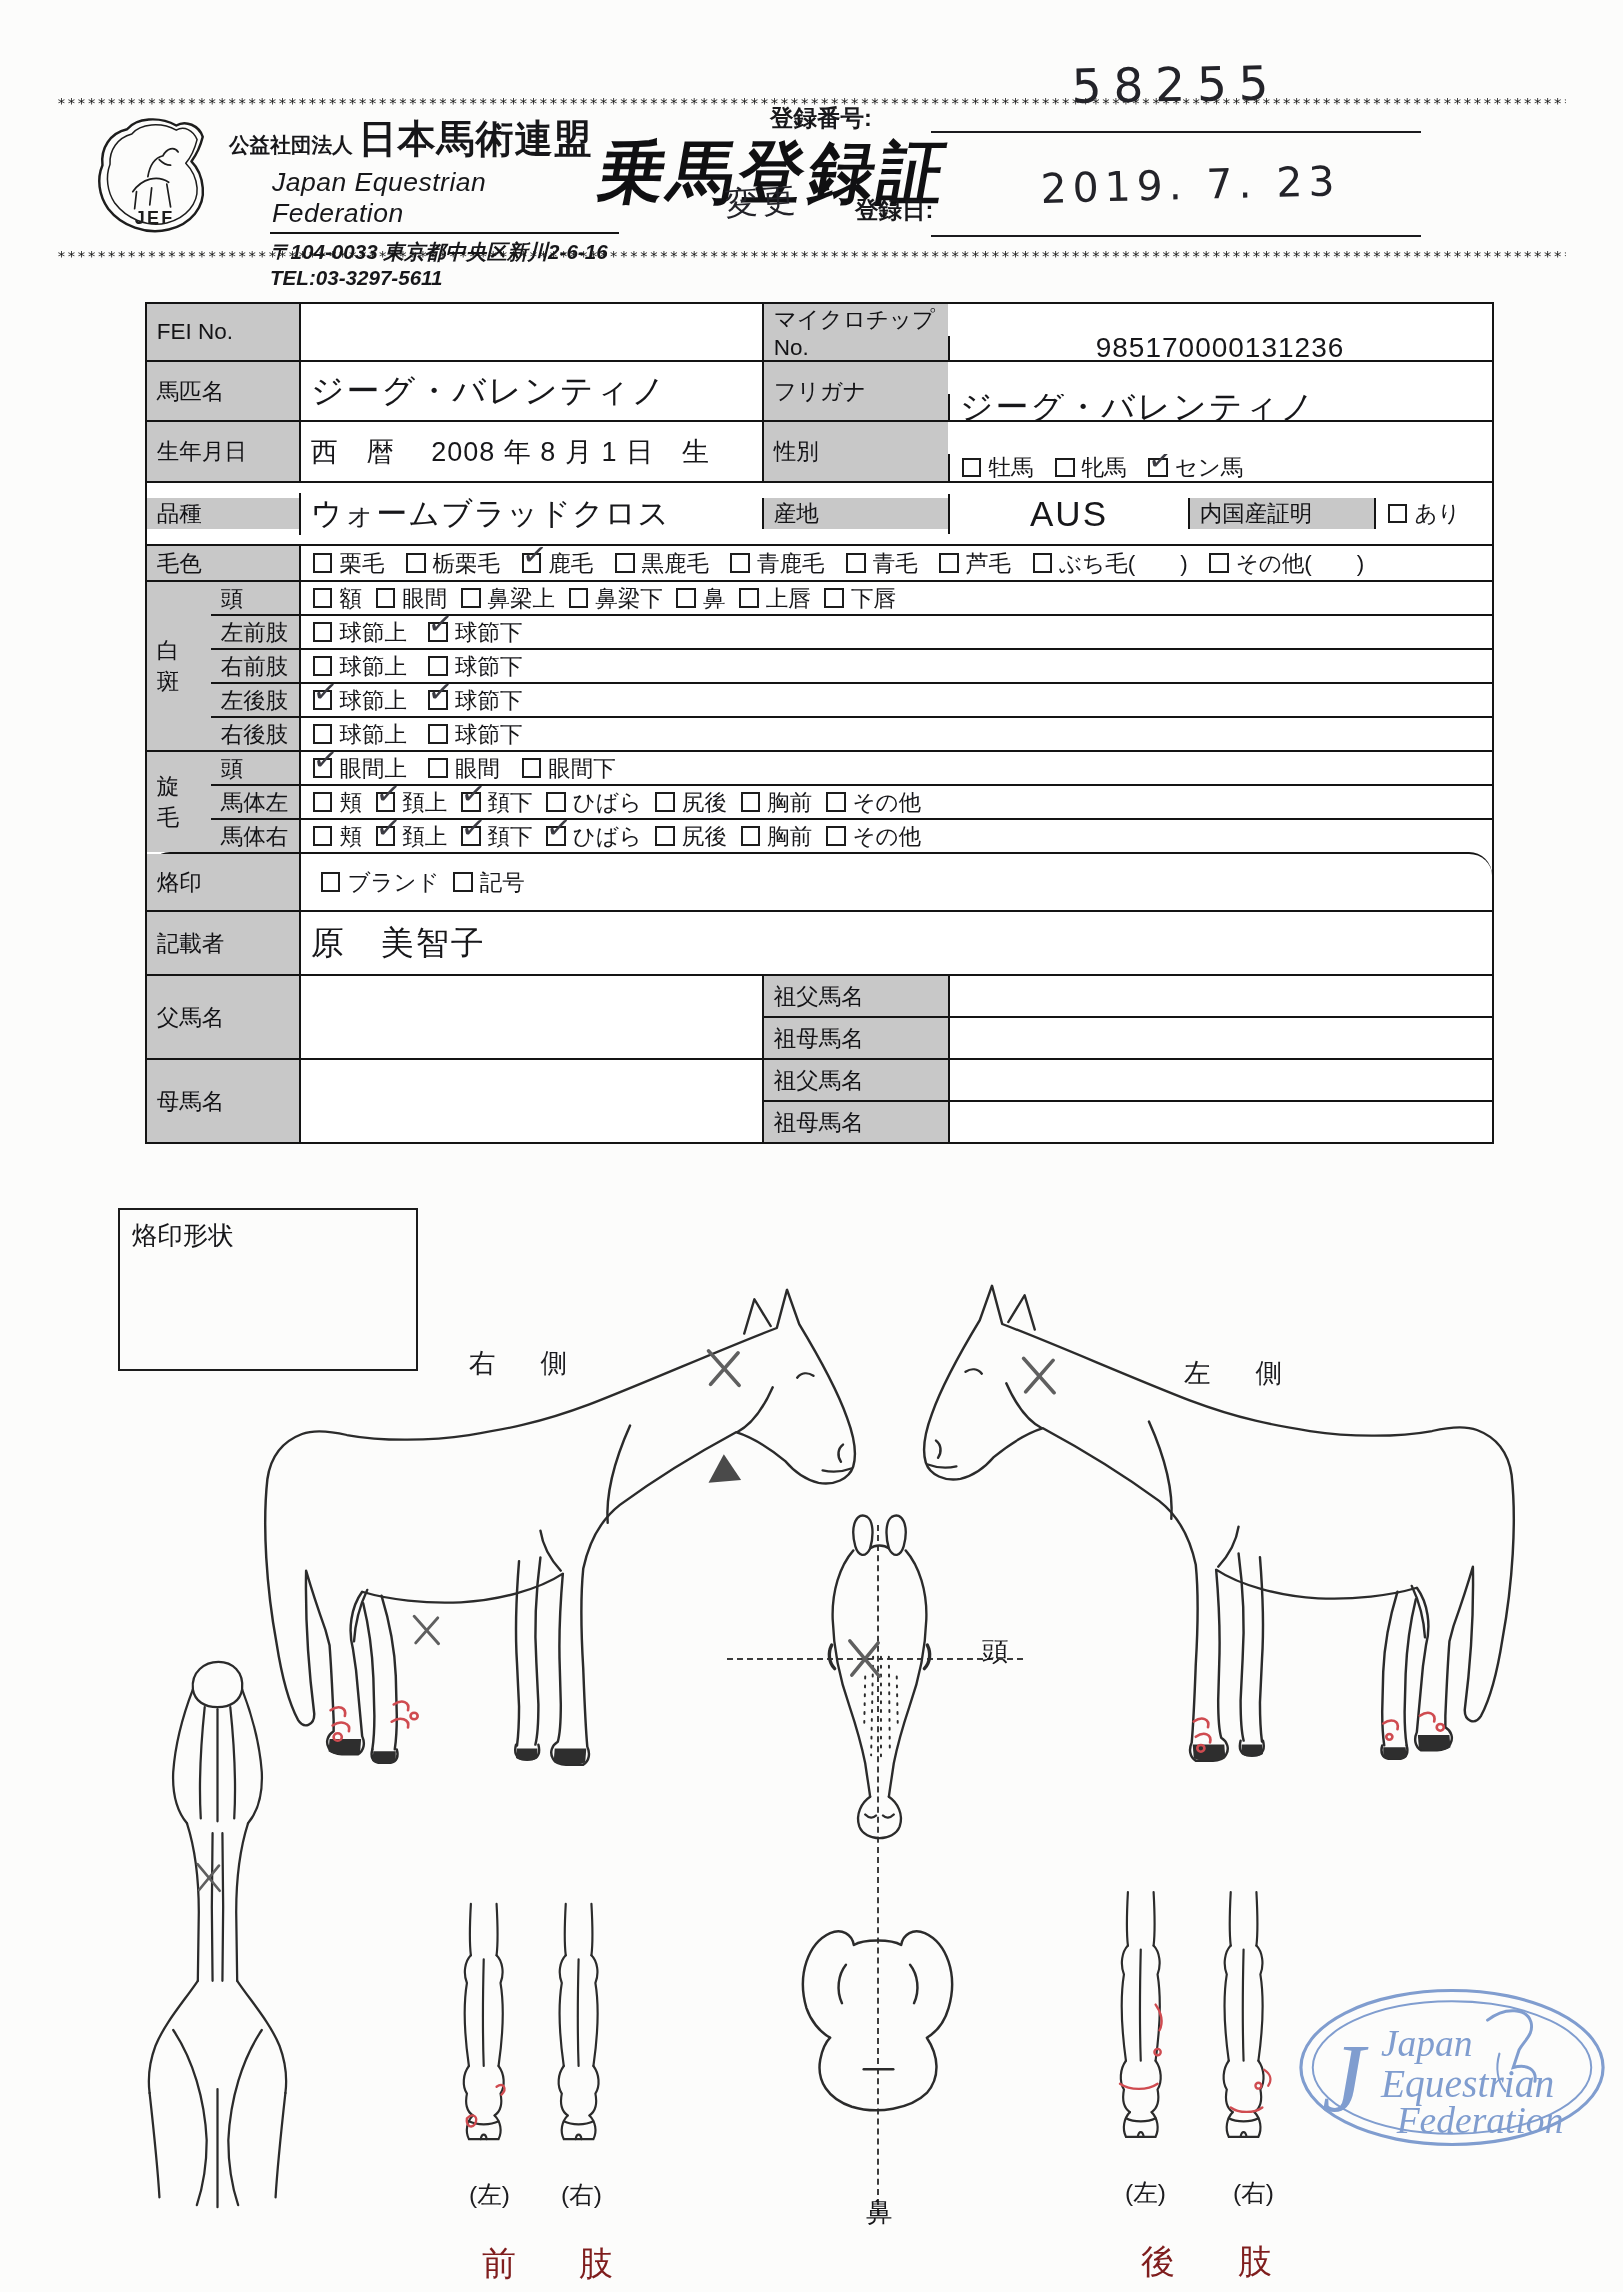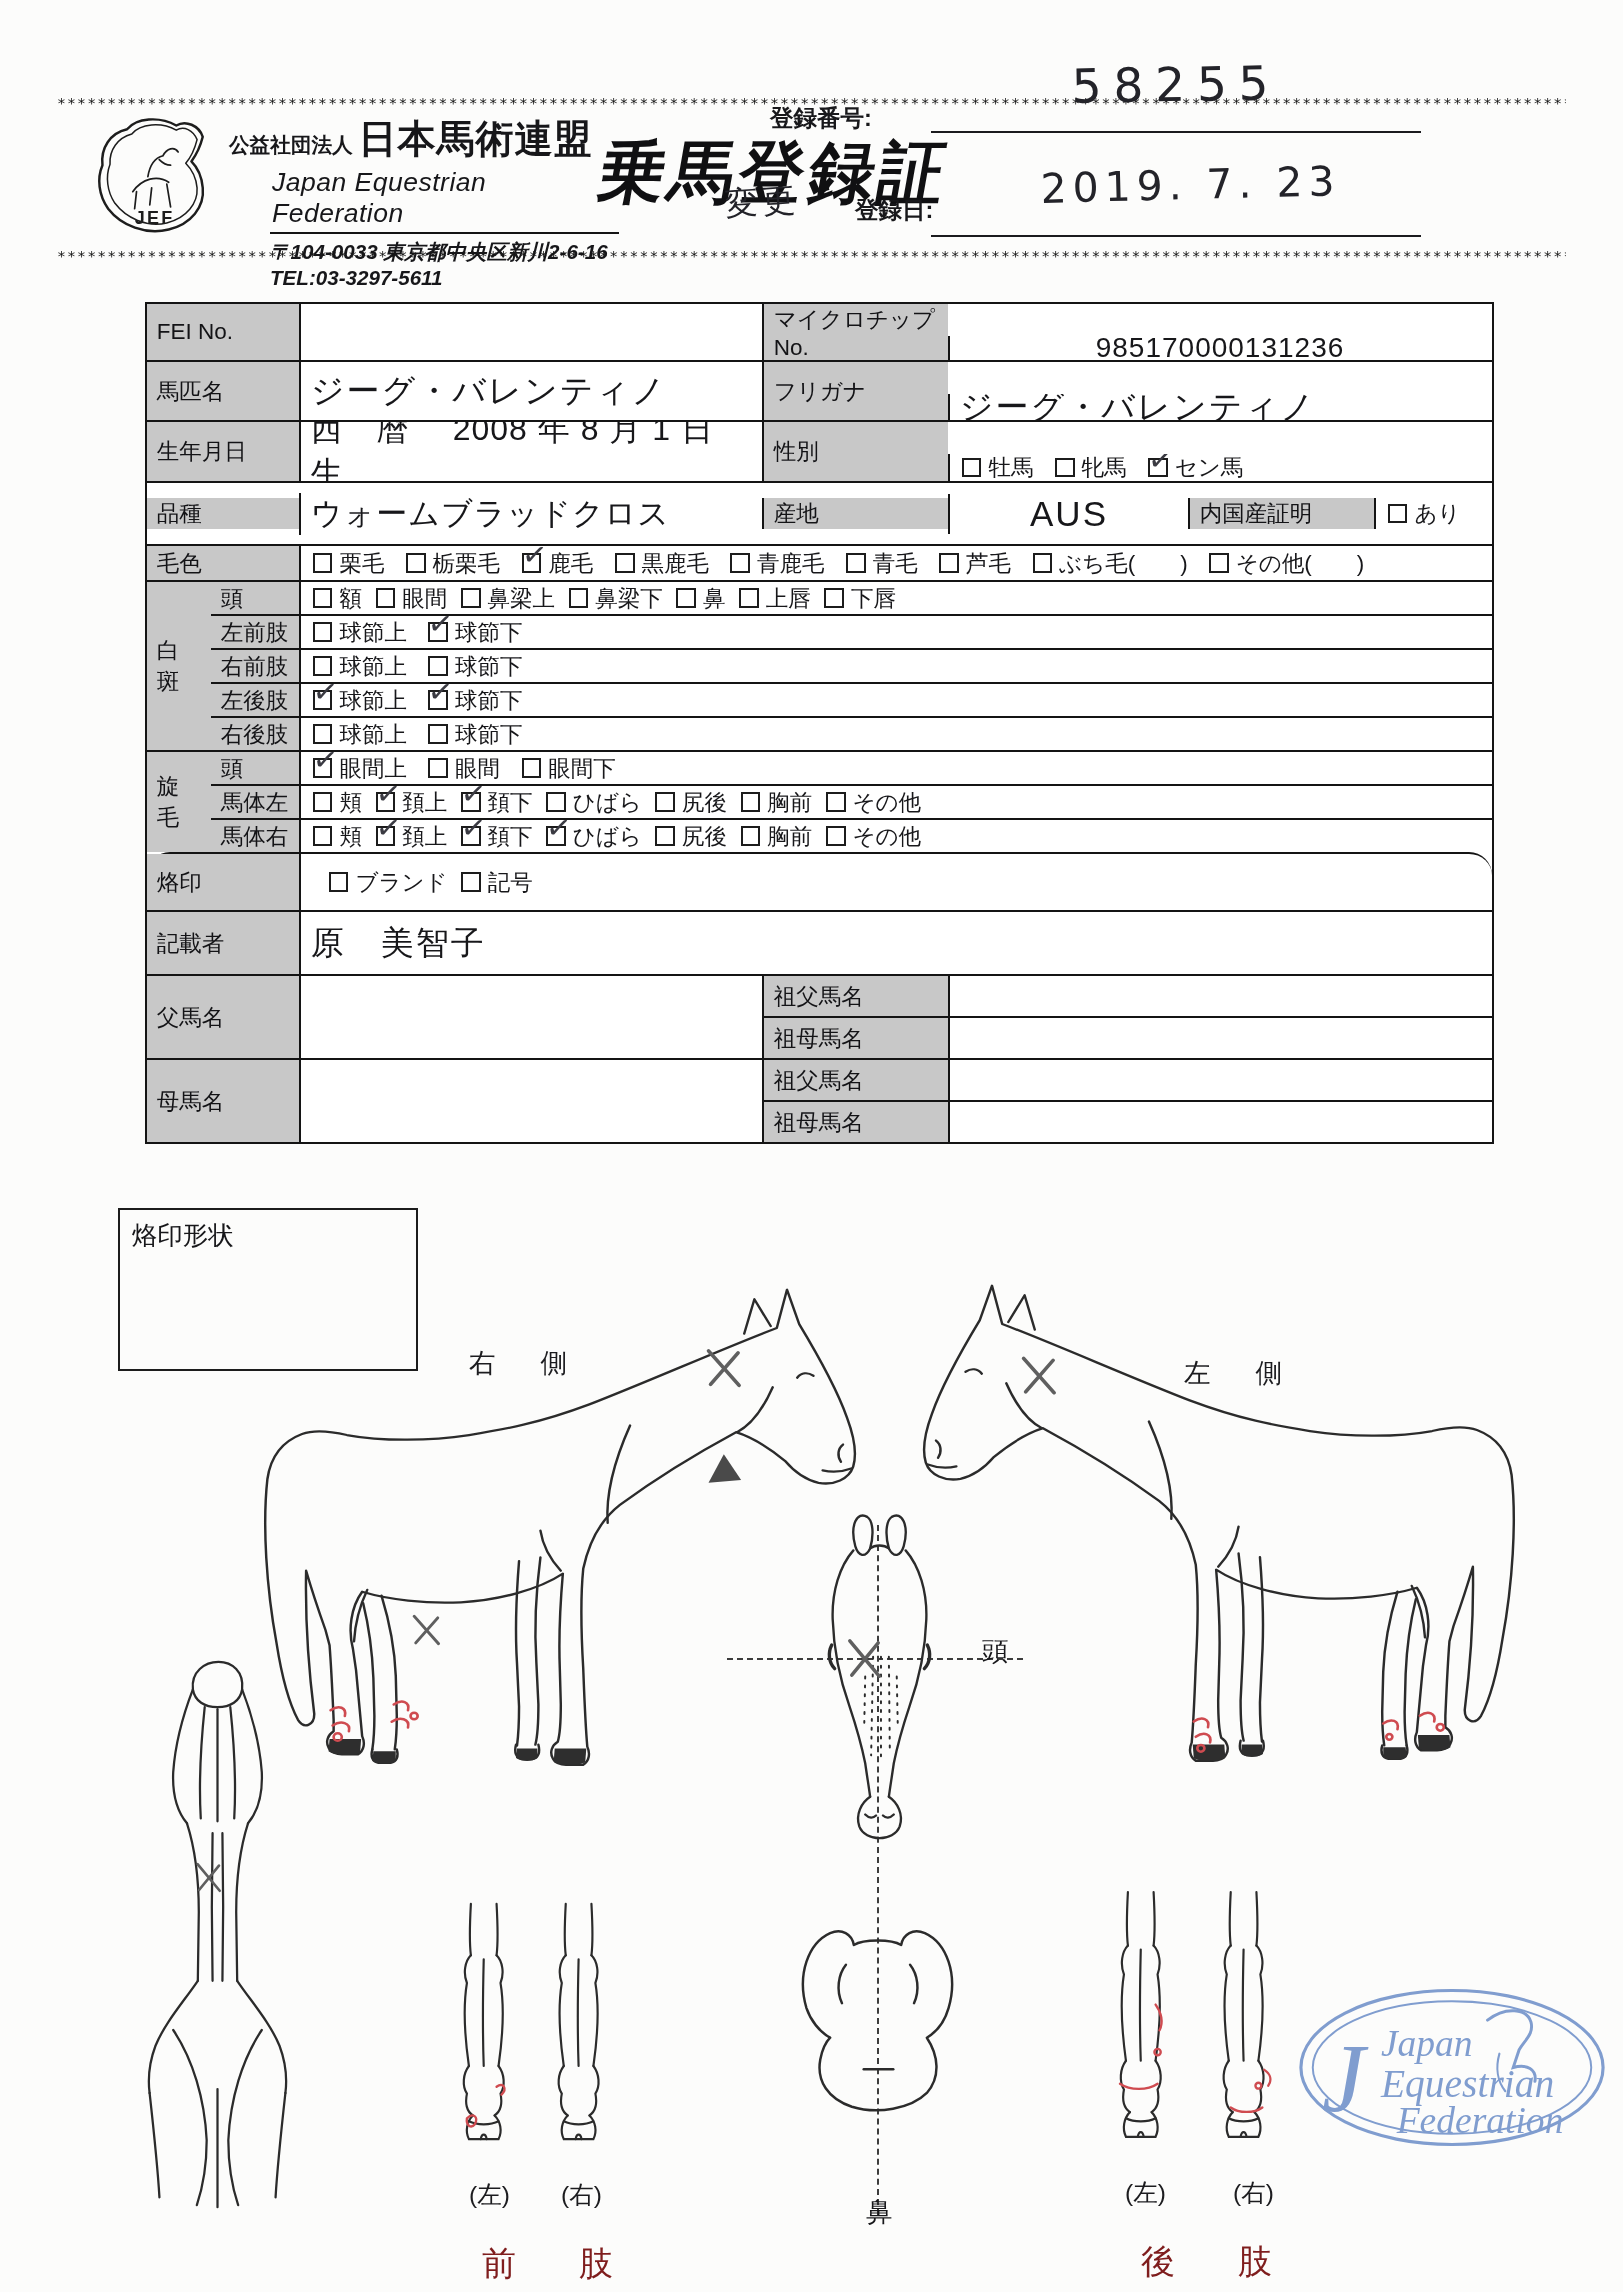--- a/index.html
+++ b/index.html
@@ -46,21 +46,21 @@
   .td{box-sizing:border-box;border-left:2px solid #141414;display:flex;align-items:center;padding:0 9.8px;overflow:hidden;}
   .td.nb{border-left:none;}
   .lab{background:#c8c8c8;font-size:22.5px;color:#131316;}
   .w1{width:152px;}.w2{width:463px;}.w3{width:186px;}.w4{width:542px;margin-top:32px;}
   .w1a{width:64px;}.w1b{width:88px;}
   .wa{width:240px;}.wb{width:186px;}.wc{width:118px;}
   .flex1{flex:1;}
   .h57{height:56px;border-radius:23px;}.h59{height:58px;}.h60{height:59px;}.h62{height:61px;align-items:center;}
   .h35{height:34px;}.h33{height:32px;}.h63{height:62px;}
   .val-lg{font-size:33px;letter-spacing:2px;}
-  .val-md{font-size:32px;letter-spacing:1px;}
+  .val-md{font-size:27px;letter-spacing:1px;}
   .center{justify-content:center;}
   .chip{font-size:28px;letter-spacing:1px;}
   .aus{font-size:35px;letter-spacing:2px;}
   .grouprows{display:flex;flex-direction:column;flex:1;}
   .subrow{display:flex;border-top:2px solid #141414;align-items:stretch;}
   .subrow.first{border-top:none;}
   .cbg{display:flex;align-items:center;gap:21.6px;padding-left:11.8px;flex:1;}
   .cbg.tight{gap:13.7px;}
   .cb-item{display:inline-flex;align-items:center;gap:6.9px;position:relative;}
   .cb-box{width:15.7px;height:15.7px;border:2.5px solid #1c1c1c;position:relative;flex:none;background:#fff;}
@@ -508,21 +508,21 @@
     <span class="cb-label">その他</span>
   </span>
 </div>
         </div>
       </div>
     </div>
   </div>
 
   <div class="tr h57">
     <div class="td nb lab w1">烙印</div>
-    <div class="td flex1" style="padding:16px">
+    <div class="td flex1" style="padding:8px">
       <div class="cbg tight">
   <span class="cb-item">
     <span class="cb-box"></span>
     <span class="cb-label">ブランド</span>
   </span>
 
   <span class="cb-item">
     <span class="cb-box"></span>
     <span class="cb-label">記号</span>
   </span>

